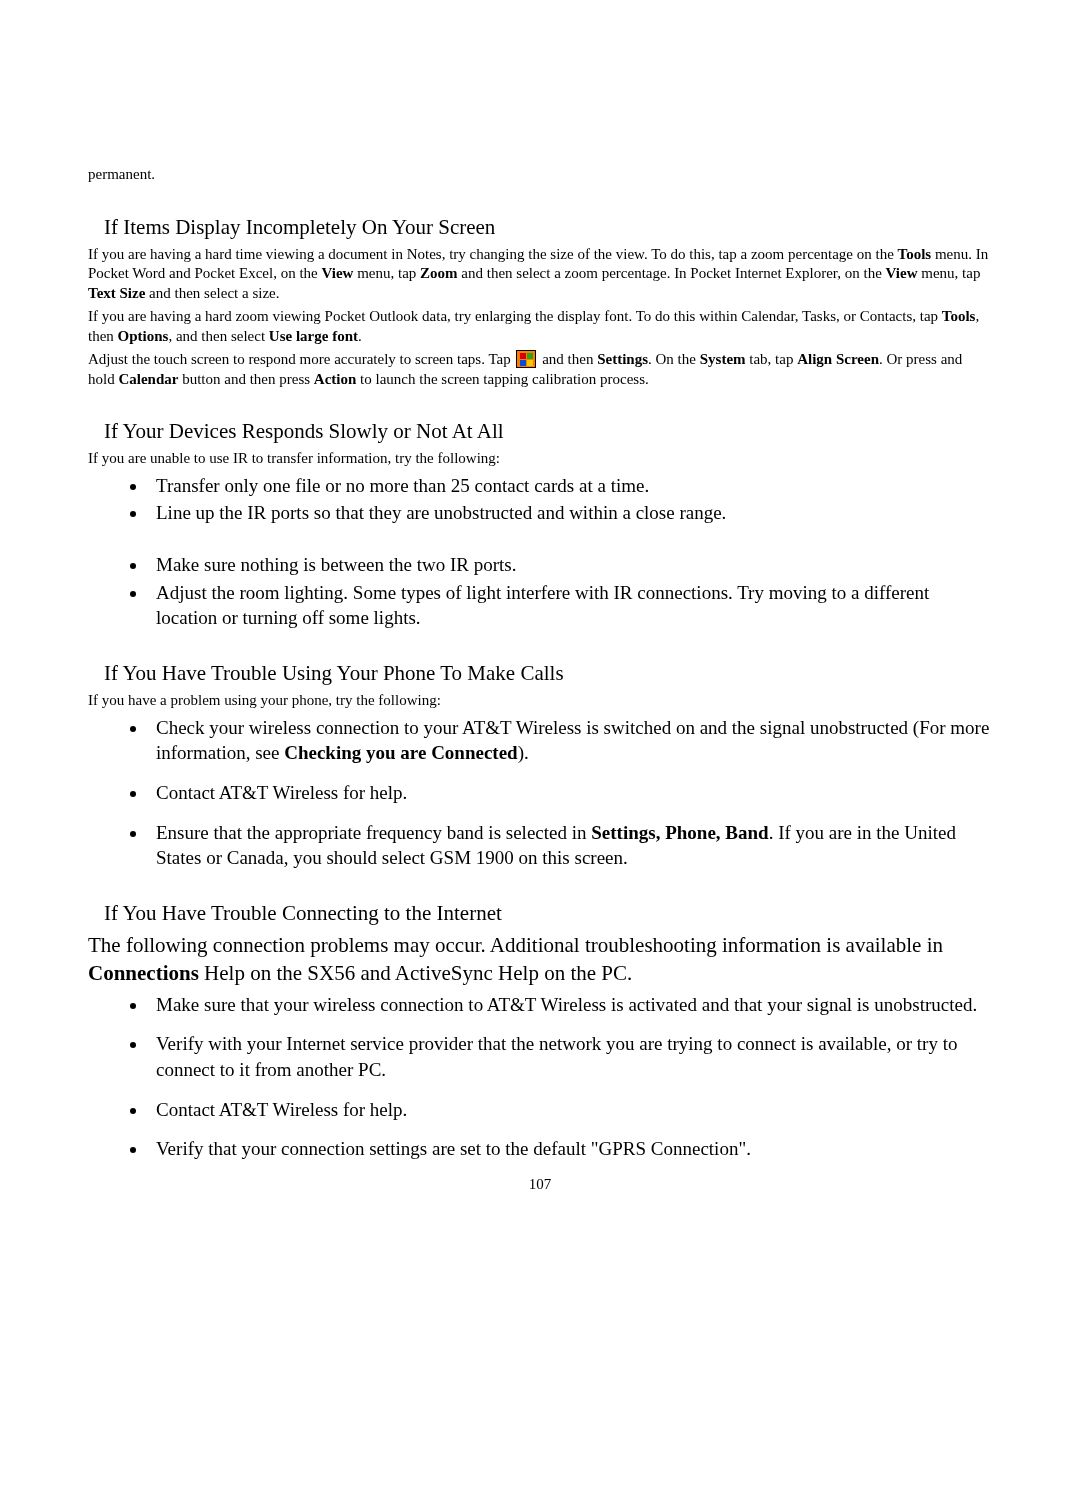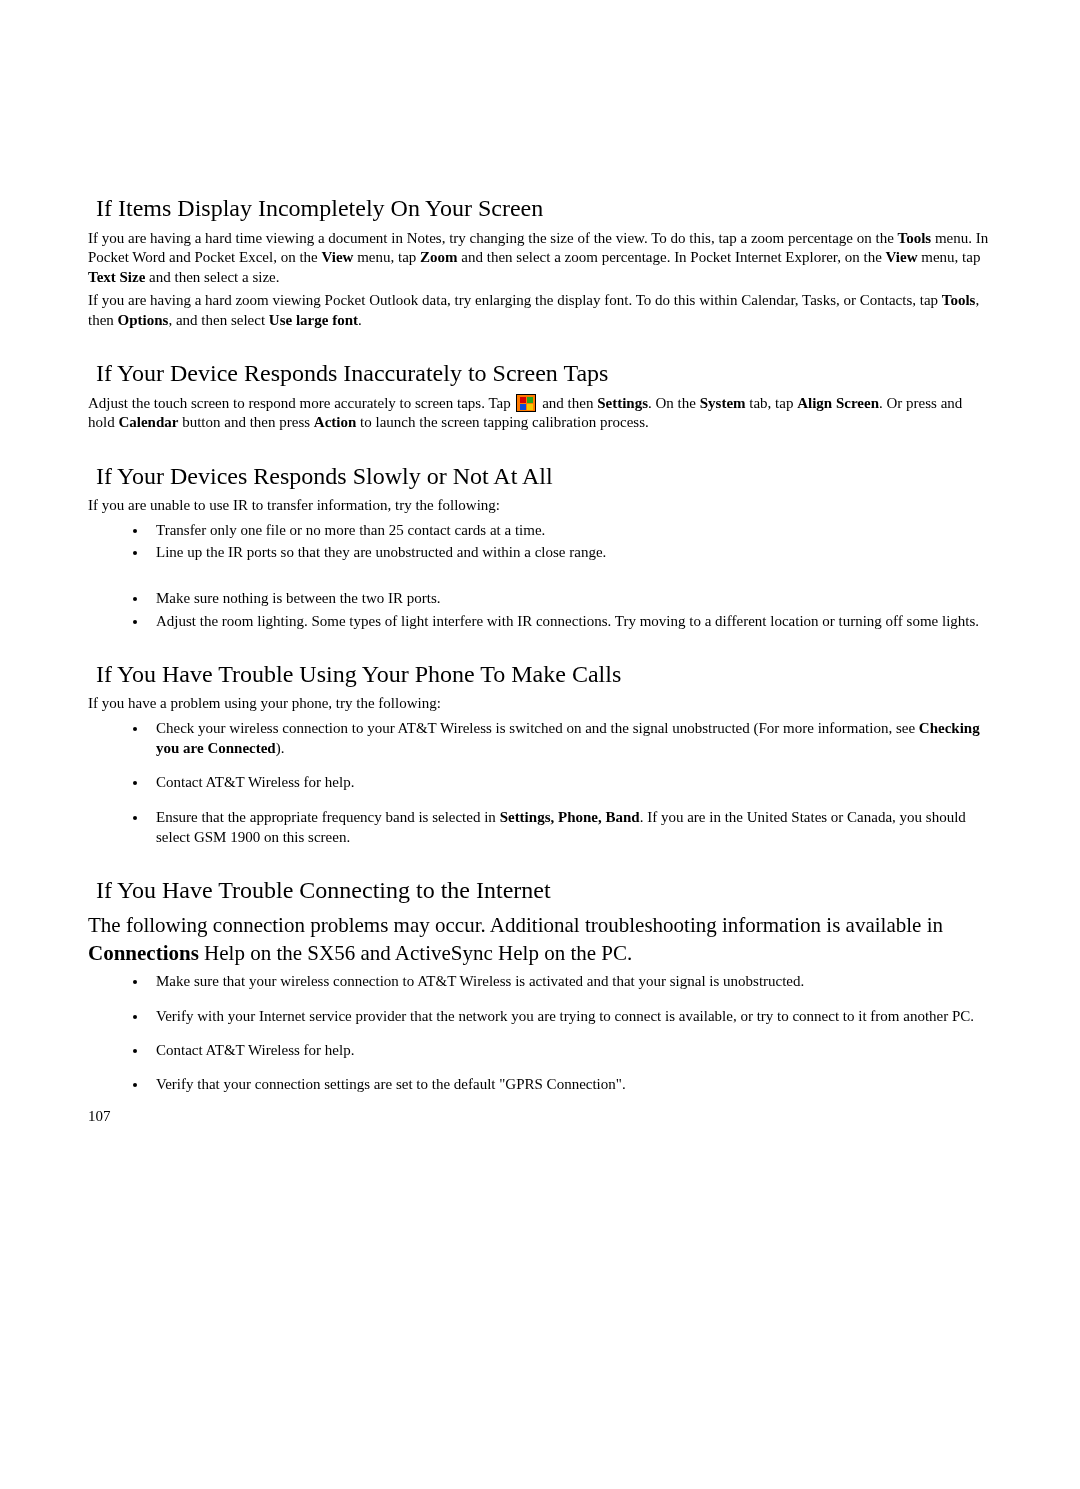--- a/index.html
+++ b/index.html
@@ -8,40 +8,40 @@
     font-family: "Times New Roman", Times, serif;
     background: #fff;
     color: #000;
     width: 1080px;
   }
   .page {
     padding: 165px 88px 60px 88px;
     width: 904px;
   }
   h2 {
-    font-size: 24px;
+    font-size: 21px;
     font-weight: normal;
-    margin: 0 0 6px 8px;
+    margin: 0 0 6px 16px;
     line-height: 1.15;
   }
   .para {
     font-size: 15px;
     line-height: 1.3;
     margin: 0 0 4px 0;
   }
   .section-gap {
     margin-top: 30px;
   }
   ul.disc {
     list-style-type: disc;
     padding-left: 60px;
     margin: 2px 0 0 0;
   }
   ul.disc li {
-    font-size: 15px;
+    font-size: 19px;
     line-height: 1.35;
     padding-left: 8px;
     margin-bottom: 2px;
   }
   ul.disc.spaced li {
     margin-bottom: 14px;
   }
   .bold { font-weight: bold; }
   .winlogo {
     display: inline-block;
@@ -62,39 +62,39 @@
     width: 6px; height: 6px;
     background: #d40000;
     box-shadow: 7px 0 0 #2aa31a, 0 7px 0 #0a4bd6, 7px 7px 0 #f7c800;
   }
   .intro-larger {
     font-size: 21px;
     line-height: 1.35;
     margin: 0 0 4px 0;
   }
   .page-number {
-    text-align: left;
+    text-align: center;
     font-size: 15px;
   }
 </style>
 </head>
 <body>
 
 <div class="page">
 
+  <p class="para">permanent.</p>
 
   <h2 class="section-gap">If Items Display Incompletely On Your Screen</h2>
   <p class="para">
     <span>If you are having a hard time viewing a document in Notes, try changing the size of the view. To do this, tap a zoom percentage on the </span><span class="bold">Tools</span><span> menu. In Pocket Word and Pocket Excel, on the </span><span class="bold">View</span><span> menu, tap </span><span class="bold">Zoom</span><span> and then select a zoom percentage. In Pocket Internet Explorer, on the </span><span class="bold">View</span><span> menu, tap </span><span class="bold">Text Size</span><span> and then select a size.</span>
   </p>
   <p class="para">
     <span>If you are having a hard zoom viewing Pocket Outlook data, try enlarging the display font. To do this within Calendar, Tasks, or Contacts, tap </span><span class="bold">Tools</span><span>, then </span><span class="bold">Options</span><span>, and then select </span><span class="bold">Use large font</span><span>.</span>
   </p>
 
-  <h2 class="section-gap">If Your Device Responds Inaccurately to Screen Taps</h2>
   <p class="para">
     <span>Adjust the touch screen to respond more accurately to screen taps. Tap </span><span class="winlogo"></span><span> and then </span><span class="bold">Settings</span><span>. On the </span><span class="bold">System</span><span> tab, tap </span><span class="bold">Align Screen</span><span>. Or press and hold </span><span class="bold">Calendar</span><span> button and then press </span><span class="bold">Action</span><span> to launch the screen tapping calibration process.</span>
   </p>
 
   <h2 class="section-gap">If Your Devices Responds Slowly or Not At All</h2>
 
   <p class="para">If you are unable to use IR to transfer information, try the following:</p>
   <ul class="disc">
     <li>Transfer only one file or no more than 25 contact cards at a time.</li>
     <li style="margin-bottom:26px;">Line up the IR ports so that they are unobstructed and within a close range.</li>

